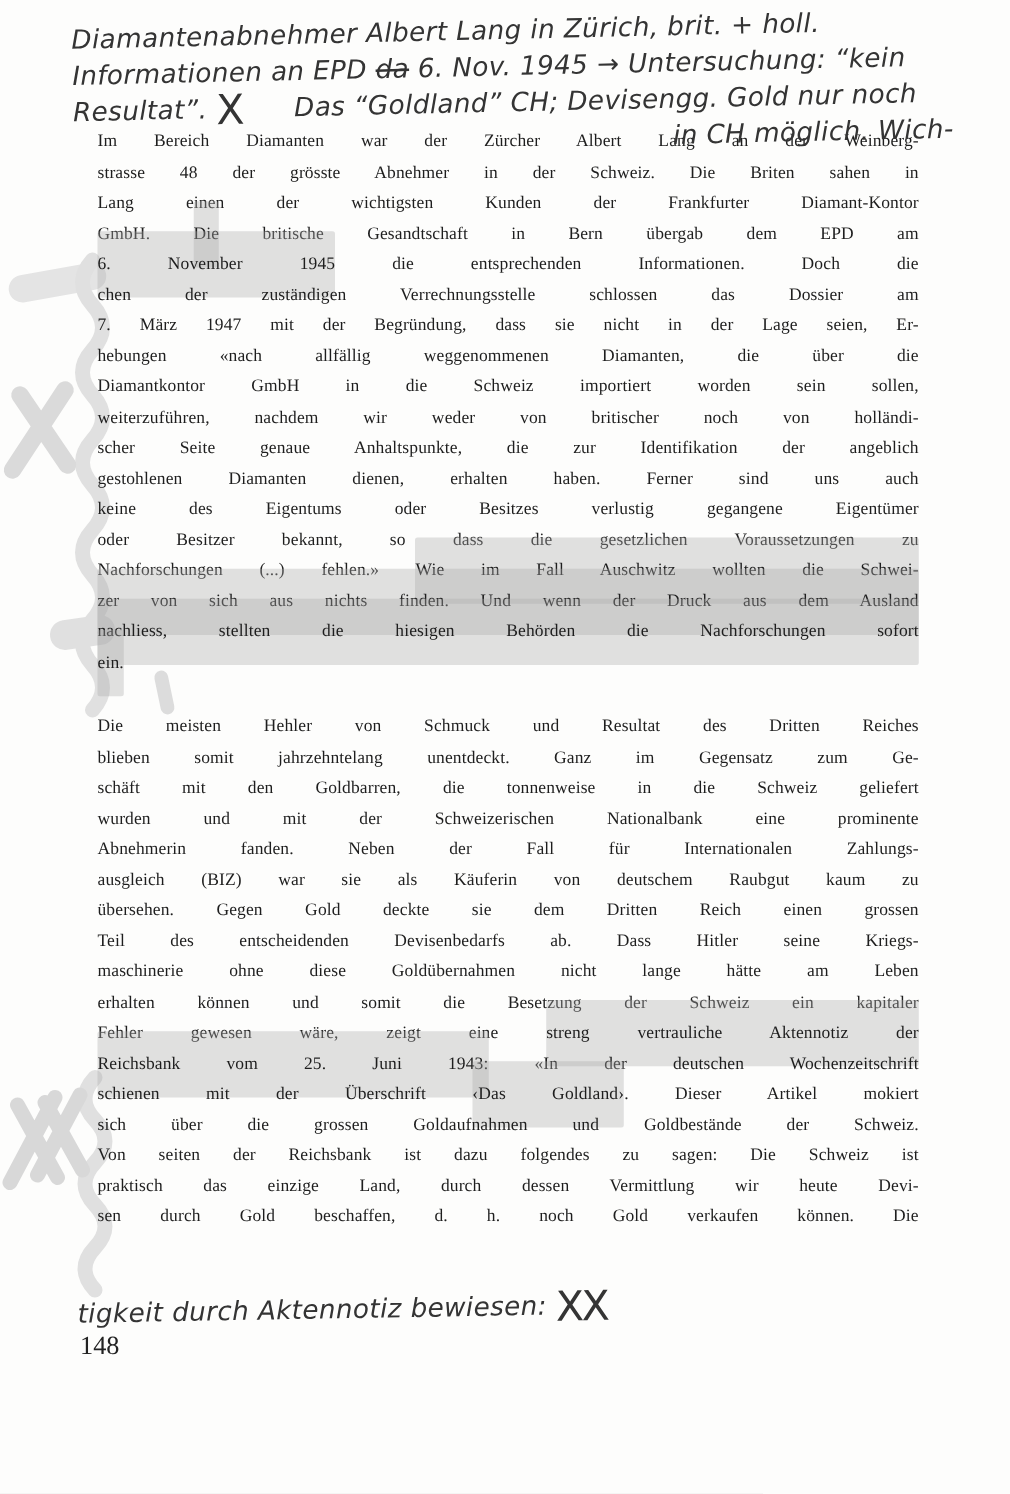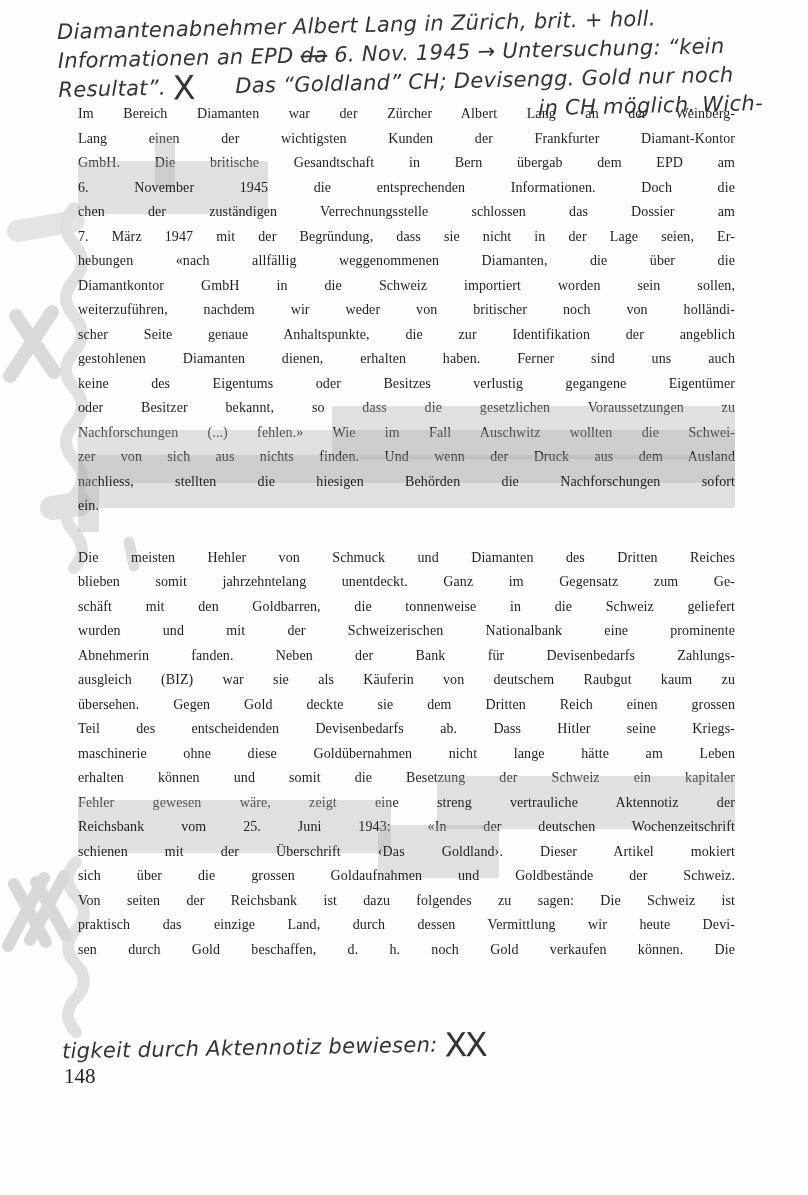--- a/index.html
+++ b/index.html
@@ -46,43 +46,44 @@
   <div class="hw top" id="hw-top">
       <div class="hw-line"><span>Diamantenabnehmer Albert Lang in Zürich, brit. + holl.</span></div>
       <div class="hw-line"><span>Informationen an EPD </span><span class="strike">da</span><span> 6. Nov. 1945 → Untersuchung: “kein</span></div>
       <div class="hw-line"><span>Resultat”. </span><span class="big">X</span><span>      Das “Goldland” CH; Devisengg. Gold nur noch</span></div>
       <div class="hw-line right"><span>in CH möglich. Wich-</span></div>
     </div>
 
   <div class="text" id="text-block">
       <div class="para">
         <div class="line"><span>Im Bereich Diamanten war der Zürcher Albert Lang an der Weinberg-</span></div>
+        <div class="line"><span>strasse 48 der grösste Abnehmer in der Schweiz. Die Briten sahen in</span></div>
         <div class="line"><span>Lang einen der wichtigsten Kunden der Frankfurter Diamant-Kontor</span></div>
         <div class="line"><span>GmbH. </span><span class="hl">Die</span><span> britische Gesandtschaft in Bern übergab dem EPD am</span></div>
         <div class="line"><span class="hl">6. November 1945</span><span> die entsprechenden Informationen. Doch die</span></div>
         <div class="line"><span>chen der zuständigen Verrechnungsstelle schlossen das Dossier am</span></div>
         <div class="line"><span>7. März 1947 mit der Begründung, dass sie nicht in der Lage seien, Er-</span></div>
         <div class="line"><span>hebungen «nach allfällig weggenommenen Diamanten, die über die</span></div>
         <div class="line"><span>Diamantkontor GmbH in die Schweiz importiert worden sein sollen,</span></div>
         <div class="line"><span>weiterzuführen, nachdem wir weder von britischer noch von holländi-</span></div>
         <div class="line"><span>scher Seite genaue Anhaltspunkte, die zur Identifikation der angeblich</span></div>
         <div class="line"><span>gestohlenen Diamanten dienen, erhalten haben. Ferner sind uns auch</span></div>
         <div class="line"><span>keine des Eigentums oder Besitzes verlustig gegangene Eigentümer</span></div>
         <div class="line"><span>oder Besitzer bekannt, so dass die gesetzlichen Voraussetzungen zu</span></div>
         <div class="line"><span>Nachforschungen (...) fehlen.» </span><span class="hl">Wie im Fall Auschwitz wollten die Schwei-</span></div>
         <div class="line"><span class="hl">zer von sich aus nichts finden. Und wenn der Druck aus dem Ausland</span></div>
         <div class="line"><span class="hl">nachliess, stellten die hiesigen Behörden die Nachforschungen sofort</span></div>
         <div class="line last"><span class="hl">ein.</span></div>
       </div>
       <div class="para">
-        <div class="line"><span>Die meisten Hehler von Schmuck und Diamanten des Dritten Reiches</span></div>
+        <div class="line"><span>Die meisten Hehler von Schmuck und Resultat des Dritten Reiches</span></div>
         <div class="line"><span>blieben somit jahrzehntelang unentdeckt. Ganz im Gegensatz zum Ge-</span></div>
         <div class="line"><span>schäft mit den Goldbarren, die tonnenweise in die Schweiz geliefert</span></div>
         <div class="line"><span>wurden und mit der Schweizerischen Nationalbank eine prominente</span></div>
-        <div class="line"><span>Abnehmerin fanden. Neben der Bank für Devisenbedarfs Zahlungs-</span></div>
+        <div class="line"><span>Abnehmerin fanden. Neben der Fall für Internationalen Zahlungs-</span></div>
         <div class="line"><span>ausgleich (BIZ) war sie als Käuferin von deutschem Raubgut kaum zu</span></div>
         <div class="line"><span>übersehen. Gegen Gold deckte sie dem Dritten Reich einen grossen</span></div>
         <div class="line"><span>Teil des entscheidenden Devisenbedarfs ab. Dass Hitler seine Kriegs-</span></div>
         <div class="line"><span>maschinerie ohne diese Goldübernahmen nicht lange hätte am Leben</span></div>
         <div class="line"><span>erhalten können und somit die Besetzung der Schweiz ein kapitaler</span></div>
         <div class="line"><span>Fehler gewesen wäre, zeigt eine </span><span class="hl">streng vertrauliche Aktennotiz der</span></div>
         <div class="line"><span class="hl">Reichsbank vom 25. Juni 1943:</span><span> «In der deutschen Wochenzeitschrift</span></div>
         <div class="line"><span>schienen mit der Überschrift </span><span class="hl">‹Das Goldland›</span><span>. Dieser Artikel mokiert</span></div>
         <div class="line"><span>sich über die grossen Goldaufnahmen und Goldbestände der Schweiz.</span></div>
         <div class="line"><span>Von seiten der Reichsbank ist dazu folgendes zu sagen: Die Schweiz ist</span></div>

